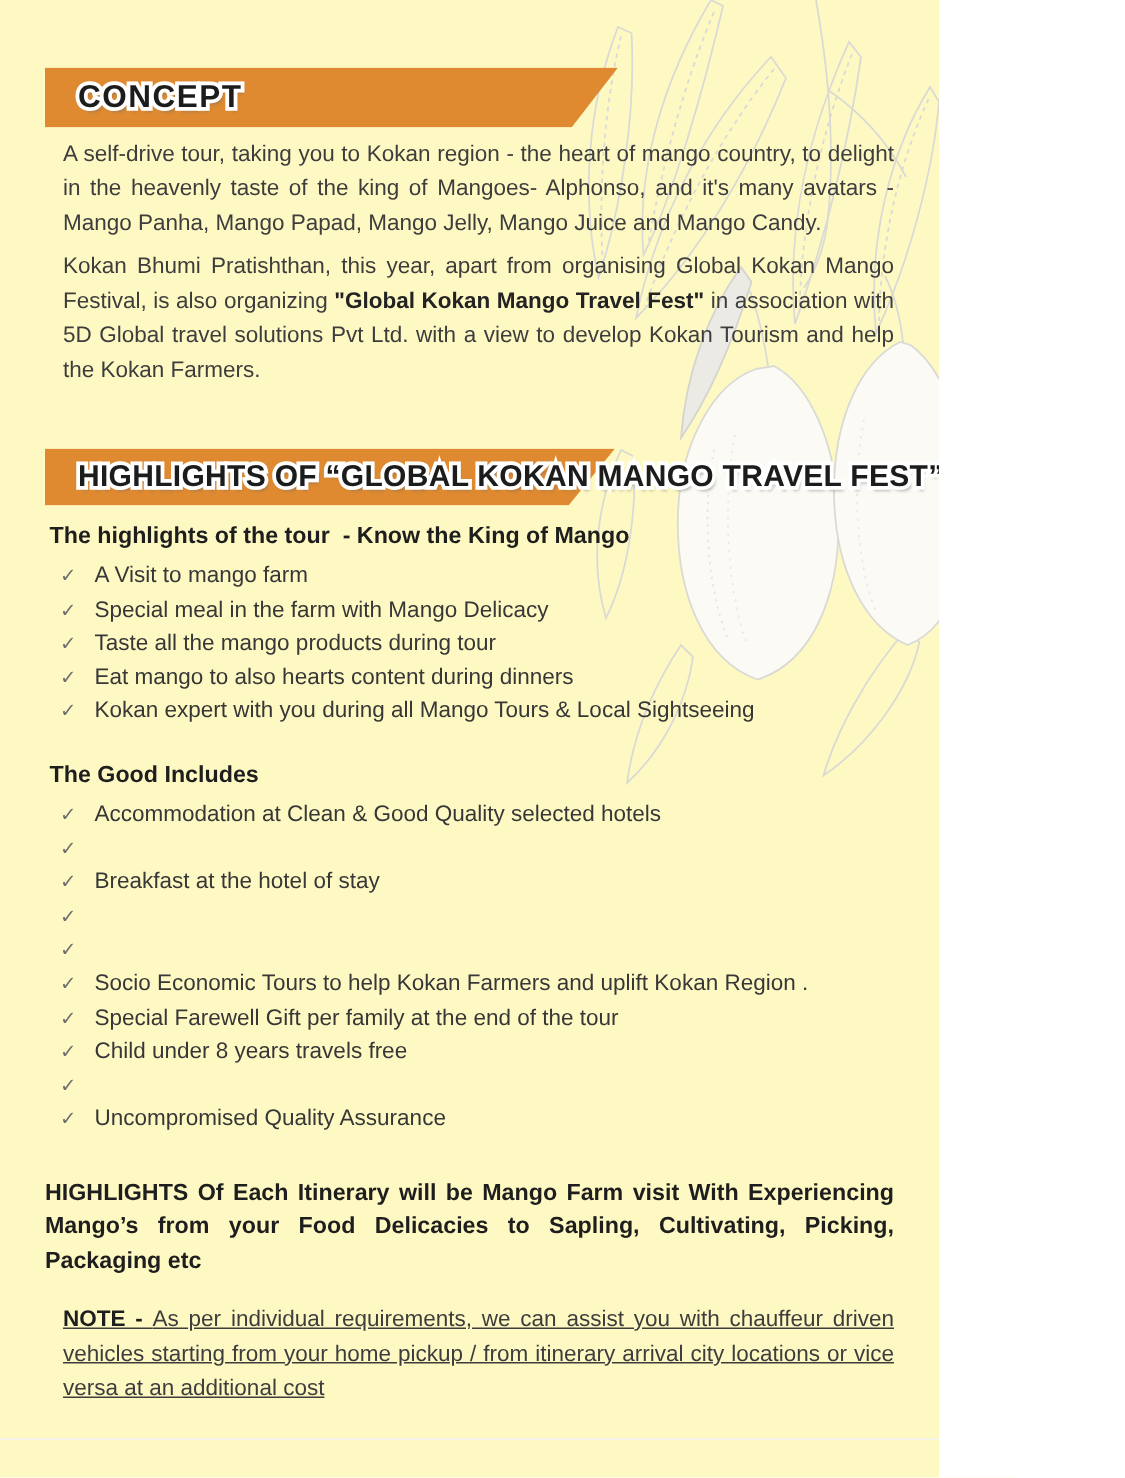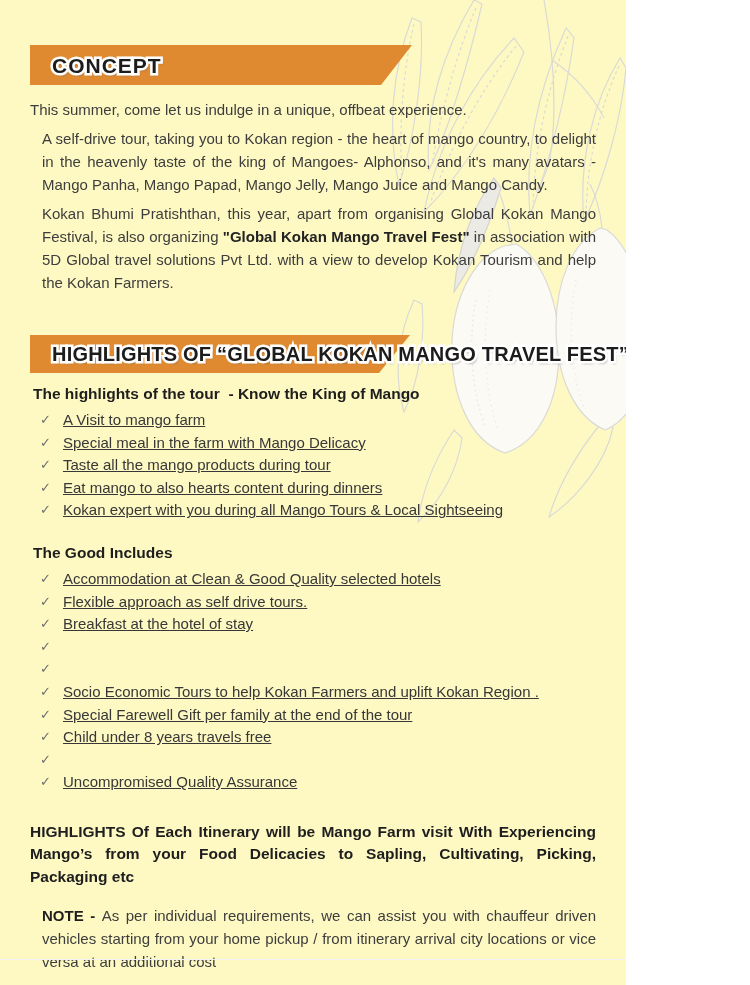--- a/index.html
+++ b/index.html
@@ -58,27 +58,27 @@
 
   ul.checklist{list-style:none;margin:7px 0 0 0;padding:0 0 0 10px;}
   ul.checklist li{
     display:flex;align-items:flex-start;
     font-size:15px;line-height:22.6px;color:#373737;
   }
   .check{
     flex:0 0 14px;width:14px;margin-right:9px;color:#6e6e6e;
     font-size:13px;line-height:22.6px;
   }
-  .li-text{white-space:pre-wrap;text-decoration:underline;}
+  .li-text{white-space:pre-wrap;}
 
   .closing-bold{
     margin-top:27px;font-size:15.5px;line-height:22.5px;
     font-weight:700;color:#1e1e1e;text-align:justify;
   }
-  .note-para{margin-top:9px;}
+  .note-para{margin-top:9px;text-decoration:underline;}
   .note-label{font-weight:700;color:#1e1e1e;}
 
   .bottom-line{
     position:absolute;left:0;right:0;top:959px;height:1px;
     background:#f2f2f2;z-index:1;
   }
 </style>
 </head>
 <body>
 
@@ -121,21 +121,20 @@
   <div class="content">
 
     <div class="banner banner-concept">
       <div class="banner-shape"></div>
       <div class="banner-title">
         <span class="stroke" aria-hidden="true">CONCEPT</span>
         <span class="fill">CONCEPT</span>
       </div>
     </div>
 
-    <p class="para para-first">This summer, come let us indulge in a unique, offbeat experience.</p>
 
     <p class="para justify">A self-drive tour, taking you to Kokan region -  the heart of mango country, to delight in the heavenly taste of the king of Mangoes- Alphonso, and it's many avatars - Mango Panha, Mango Papad, Mango Jelly, Mango Juice and Mango Candy.</p>
 
     <p class="para justify"><span>Kokan Bhumi Pratishthan, this year, apart from organising Global Kokan Mango Festival, is also organizing </span><b>"Global Kokan Mango Travel Fest"</b><span> in association with 5D Global travel solutions Pvt Ltd. with a view to develop Kokan Tourism and help the Kokan Farmers.</span></p>
 
     <div class="banner banner-highlights">
       <div class="banner-shape"></div>
       <div class="banner-title">
         <span class="stroke" aria-hidden="true">HIGHLIGHTS OF “GLOBAL KOKAN MANGO TRAVEL FEST”</span>
         <span class="fill">HIGHLIGHTS OF “GLOBAL KOKAN MANGO TRAVEL FEST”</span>
@@ -169,21 +168,20 @@
 
     <h3 class="subheading tour-heading">The Good Includes</h3>
 
     <ul class="checklist">
       <li>
           <span class="check">✓</span>
           <span class="li-text">Accommodation at Clean &amp; Good Quality selected hotels</span>
         </li>
       <li>
           <span class="check">✓</span>
-          <span class="li-text">Flexible approach as self drive tours.</span>
         </li>
       <li>
           <span class="check">✓</span>
           <span class="li-text">Breakfast at the hotel of stay</span>
         </li>
       <li>
           <span class="check">✓</span>
         </li>
       <li>
           <span class="check">✓</span>

